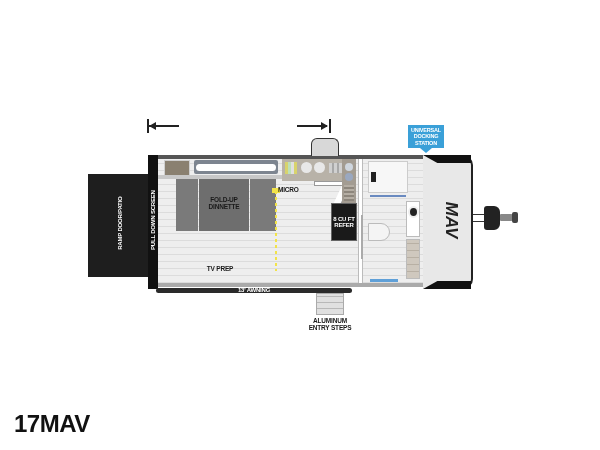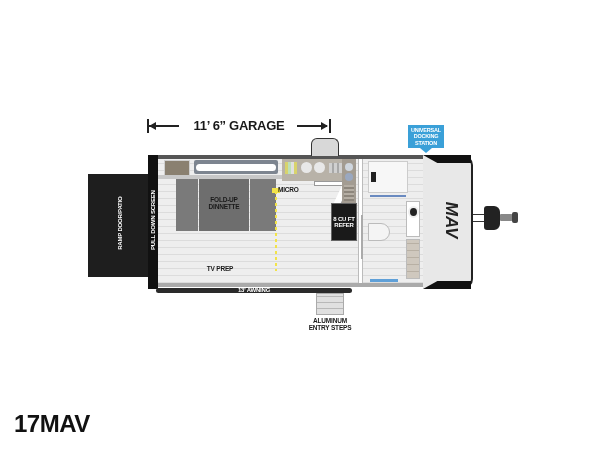--- a/index.html
+++ b/index.html
@@ -15,21 +15,20 @@
     }
     .model { font-family: "Liberation Sans", sans-serif; font-weight: bold; font-size: 24px; color: #111; letter-spacing: -0.5px; }
   </style>
 </head>
 <body>
 
 <div class="abs" style="left:147px; top:118px; width:184px; height:16px;">
   <div class="abs" style="left:0; top:1px; width:1.5px; height:14px; background:#222;"></div>
   <div class="abs arrow-line" style="left:2px; top:7px; width:30px;"></div>
   <div class="abs" style="left:2px; top:4px; width:0; height:0; border-top:4px solid transparent; border-bottom:4px solid transparent; border-right:7px solid #222;"></div>
-  <div class="abs dim-title" style="left:40px; top:0; width:104px; text-align:center;">11’ 6” GARAGE</div>
   <div class="abs arrow-line" style="left:150px; top:7px; width:30px;"></div>
   <div class="abs" style="left:174px; top:4px; width:0; height:0; border-top:4px solid transparent; border-bottom:4px solid transparent; border-left:7px solid #222;"></div>
   <div class="abs" style="left:182px; top:1px; width:1.5px; height:14px; background:#222;"></div>
 </div>
 
 <div class="abs" style="left:408px; top:125px; width:36px; height:28px;">
   <div class="abs" style="left:0; top:0; width:36px; height:23px; background:#3aa0d8;"></div>
   <div class="abs" style="left:12px; top:23px; width:0; height:0; border-left:6px solid transparent; border-right:6px solid transparent; border-top:5px solid #3aa0d8;"></div>
   <div class="abs lbl" style="left:0; top:2px; width:36px; color:#fff; font-size:5.5px; line-height:1.15;">
     <div>UNIVERSAL</div>

